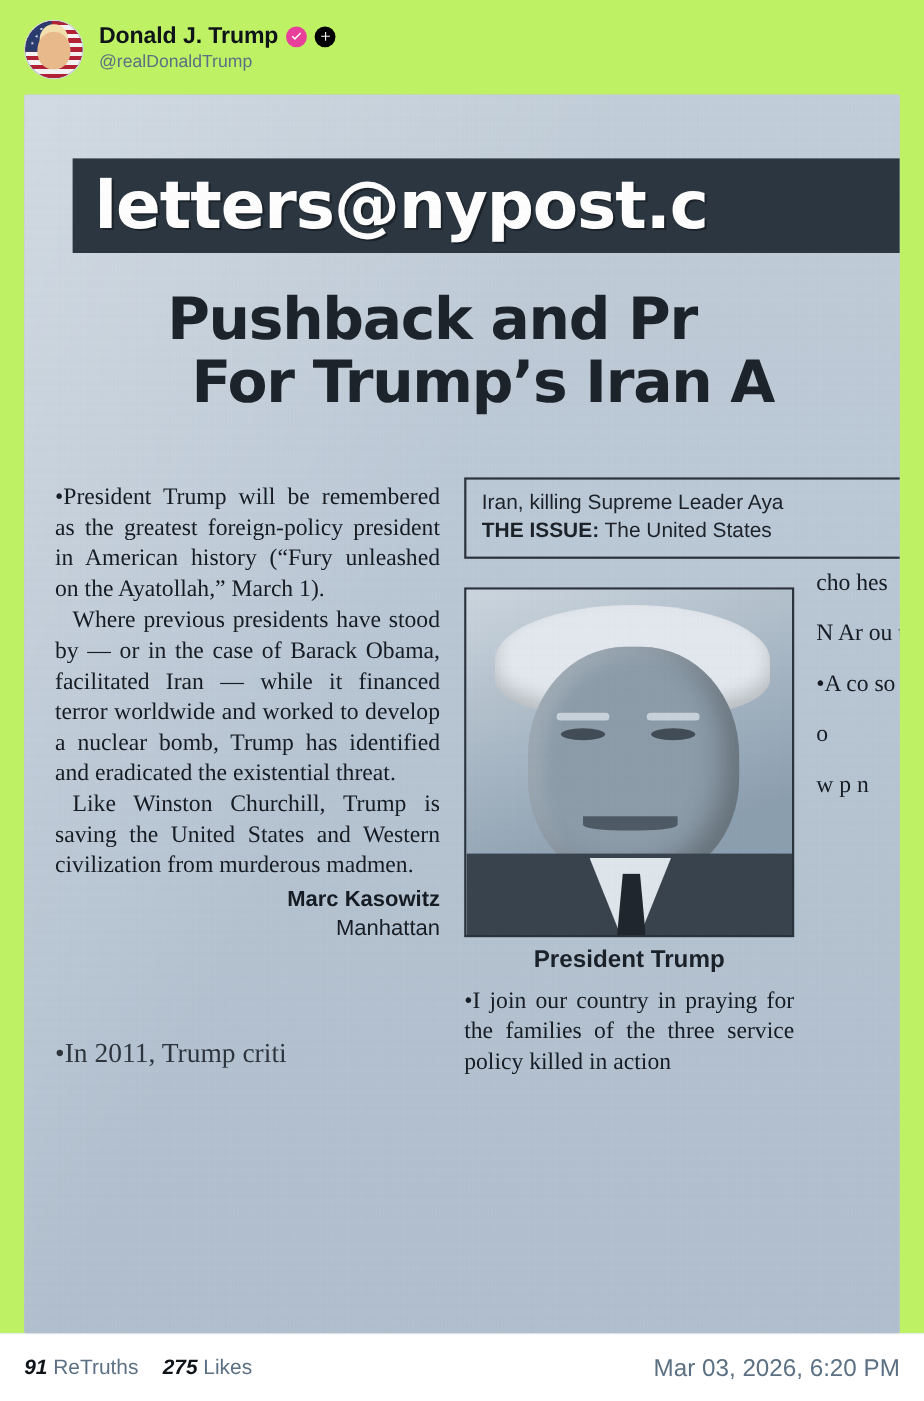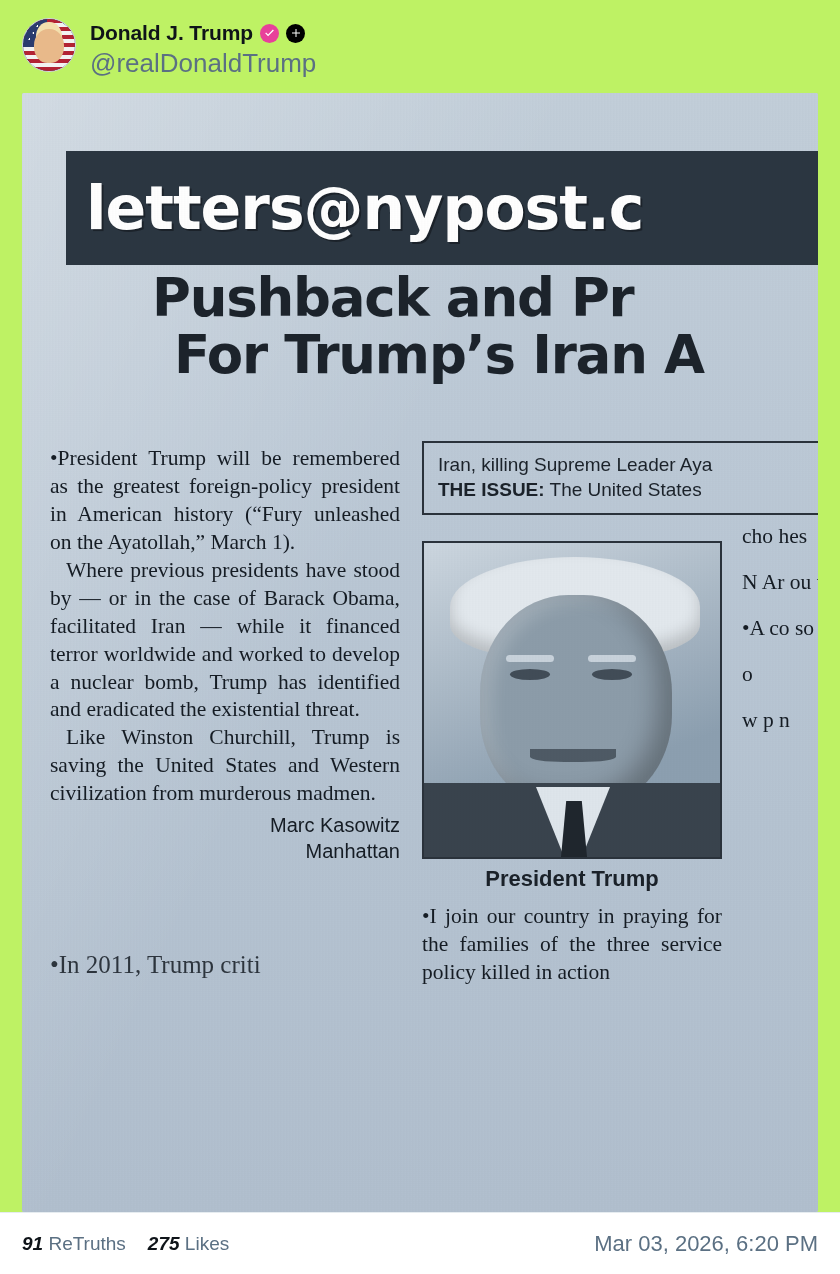--- a/index.html
+++ b/index.html
@@ -99,21 +99,21 @@
     border-radius: 50%;
     display: inline-flex;
     align-items: center;
     justify-content: center;
     flex: 0 0 auto;
   }
   .badge svg { display: block; }
   .badge-verified { background: #e8409a; }
   .badge-plus { background: #000000; }
   .handle {
-    font-size: 26px;
+    font-size: 16px;
     color: #5b7083;
   }
 
   
   .media {
     margin: 4px 22px 0 22px;
     flex: 1 1 auto;
     position: relative;
     overflow: hidden;
     background: #b9c6d2;
@@ -133,21 +133,21 @@
     background-image:
       repeating-linear-gradient(0deg, rgba(0,0,0,.06) 0px, rgba(0,0,0,0) 2px),
       repeating-linear-gradient(90deg, rgba(0,0,0,.05) 0px, rgba(0,0,0,0) 3px);
     pointer-events: none;
   }
 
   .masthead {
     position: absolute;
     left: 44px; right: -4px;
     top: 58px;
-    height: 114px;
+    height: 86px;
     background: #2c3742;
     display: flex;
     align-items: center;
     overflow: hidden;
   }
   .masthead-text {
     font-family: "DejaVu Sans", sans-serif;
     font-weight: bold;
     font-size: 60px;
     color: #ffffff;
@@ -200,21 +200,21 @@
     text-justify: inter-word;
   }
   .col-left p { margin: 0; }
   .col-left p + p { text-indent: 16px; }
   .sig {
     margin-top: 4px;
     text-align: right;
     font-family: "Liberation Sans", sans-serif;
     font-size: 20px;
   }
-  .sig .who { font-weight: normal; display: block; }
+  .sig .who { font-weight: bold; display: block; }
   .sig .where { display: block; }
 
   .photo-wrap {
     position: absolute;
     left: 400px;
     top: 448px;
     width: 300px;
   }
   .photo {
     width: 300px; height: 318px;

